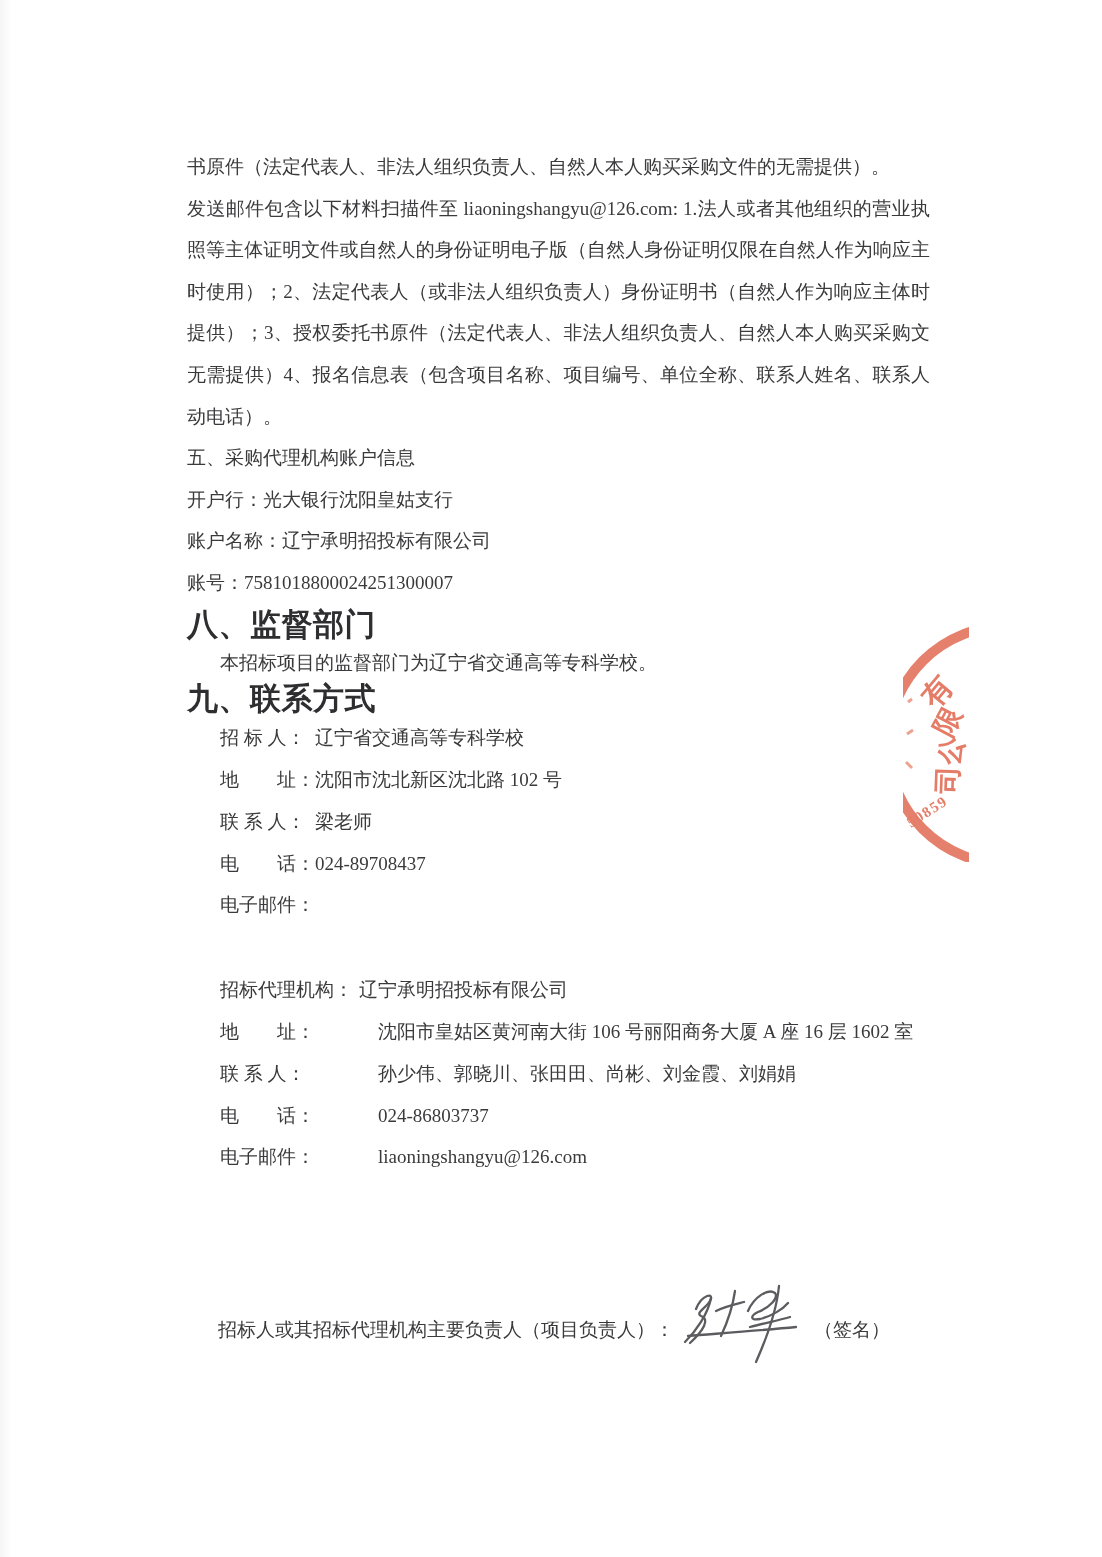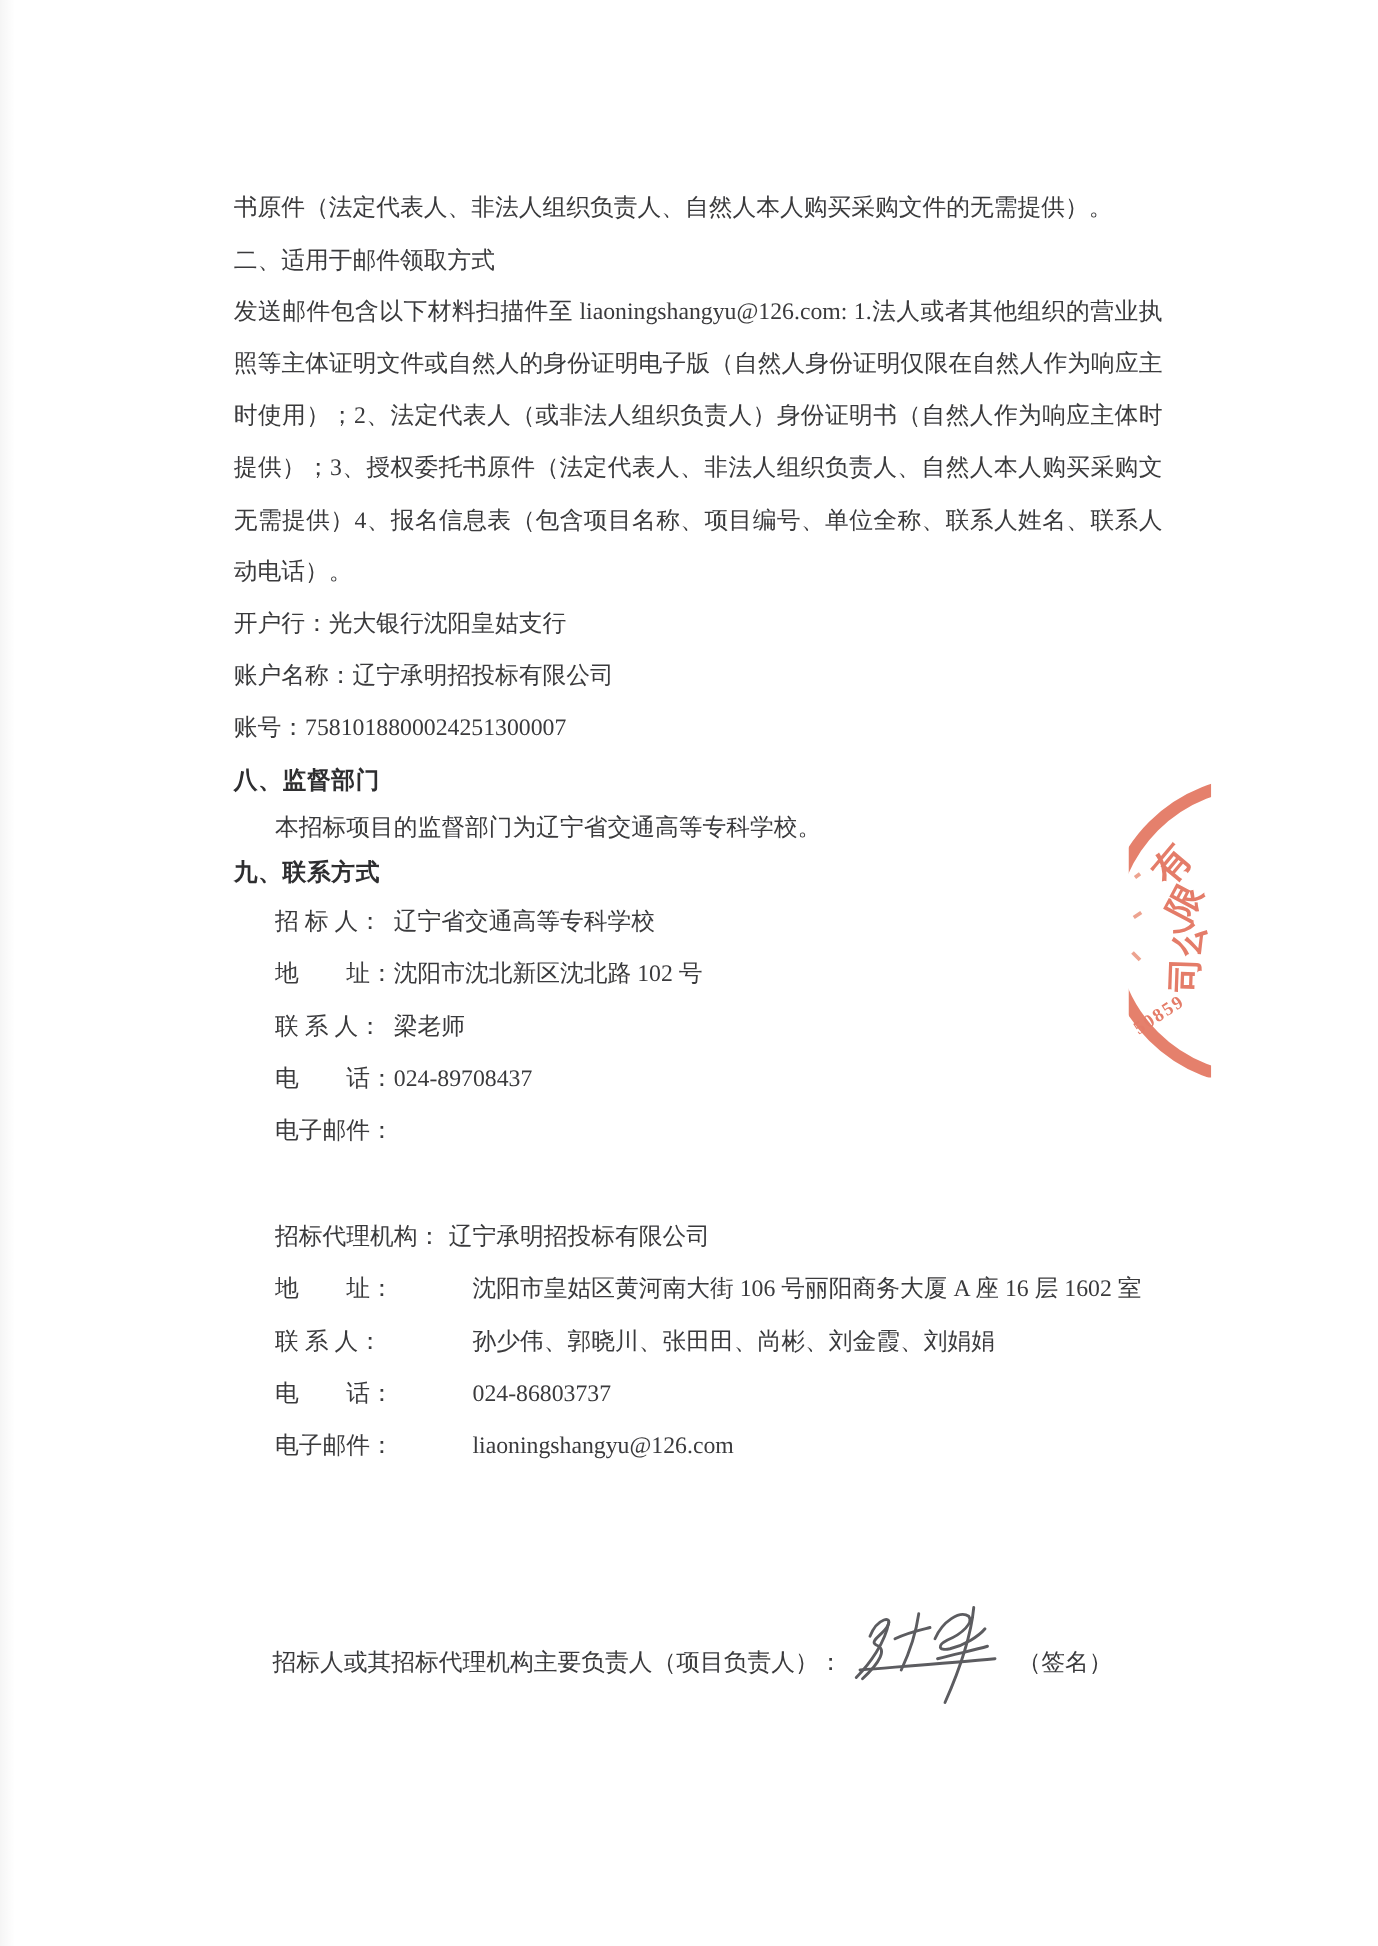--- a/index.html
+++ b/index.html
@@ -21,21 +21,21 @@
     font-size:19px;
   }
   .ln{height:41.6px;line-height:41.6px;white-space:nowrap;}
   .fill{
     white-space:normal;
     text-align:justify;
     text-align-last:justify;
     overflow:hidden;
   }
   .h-big{
-    font-size:19px;font-weight:700;letter-spacing:0.5px;
+    font-size:31px;font-weight:700;letter-spacing:0.5px;
     color:#2e2e30;
   }
   .tight{height:36px;line-height:36px;}
   .ind{padding-left:33px;}
   .crow{height:41.8px;line-height:41.8px;padding-left:33px;white-space:nowrap;}
   .crow .lbl{display:inline-block;width:95px;}
   .crow .val{margin-left:0;}
   .crow.wide .lbl{width:auto;}
   .crow.wide .val{margin-left:6px;}
   .crow.agency .val{margin-left:63px;}
@@ -56,29 +56,29 @@
 </head>
 <body>
 
 <div class="page">
   <div class="scan-edge"></div>
 
   <div class="content">
 
     <div class="ln">书原件（法定代表人、非法人组织负责人、自然人本人购买采购文件的无需提供）。</div>
 
-    <div class="ln">二、适用于邮件领取方式</div>
 
     <div class="ln fill">发送邮件包含以下材料扫描件至 liaoningshangyu@126.com: 1.法人或者其他组织的营业执</div>
     <div class="ln fill">照等主体证明文件或自然人的身份证明电子版（自然人身份证明仅限在自然人作为响应主体</div>
     <div class="ln fill">时使用）；2、法定代表人（或非法人组织负责人）身份证明书（自然人作为响应主体时不需</div>
     <div class="ln fill">提供）；3、授权委托书原件（法定代表人、非法人组织负责人、自然人本人购买采购文件的</div>
     <div class="ln fill">无需提供）4、报名信息表（包含项目名称、项目编号、单位全称、联系人姓名、联系人移</div>
     <div class="ln">动电话）。</div>
 
+    <div class="ln">五、采购代理机构账户信息</div>
 
     <div class="ln"><span>开户行：</span><span>光大银行沈阳皇姑支行</span></div>
 
     <div class="ln"><span>账户名称：</span><span>辽宁承明招投标有限公司</span></div>
 
     <div class="ln"><span>账号：</span><span>7581018800024251300007</span></div>
 
     <div class="ln h-big">八、监督部门</div>
 
     <div class="ln tight ind">本招标项目的监督部门为辽宁省交通高等专科学校。</div>

